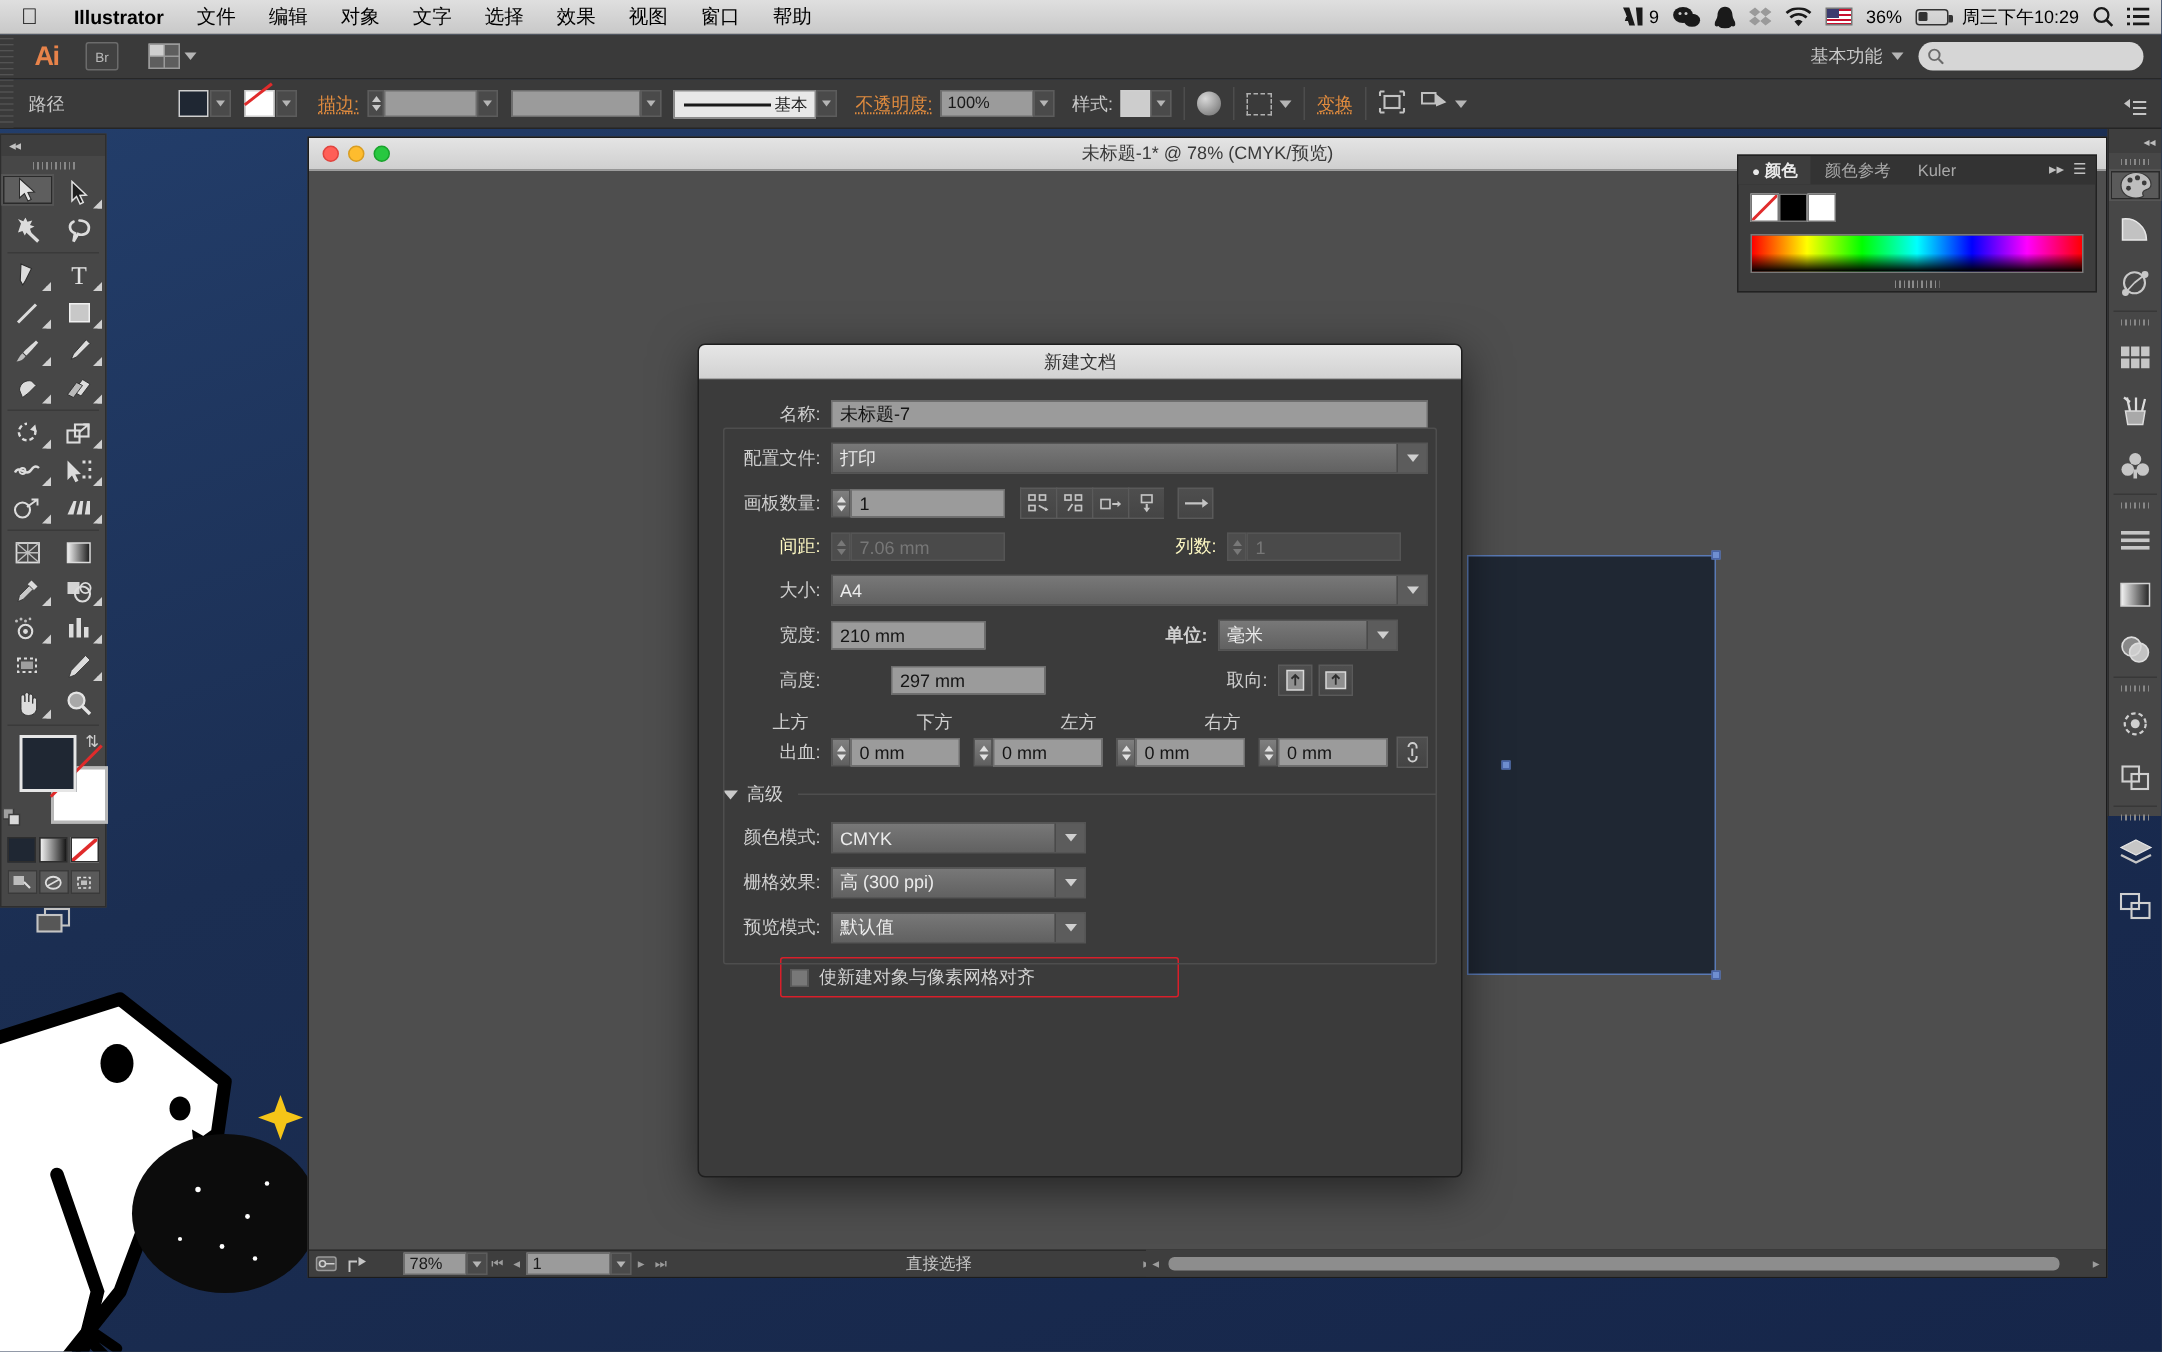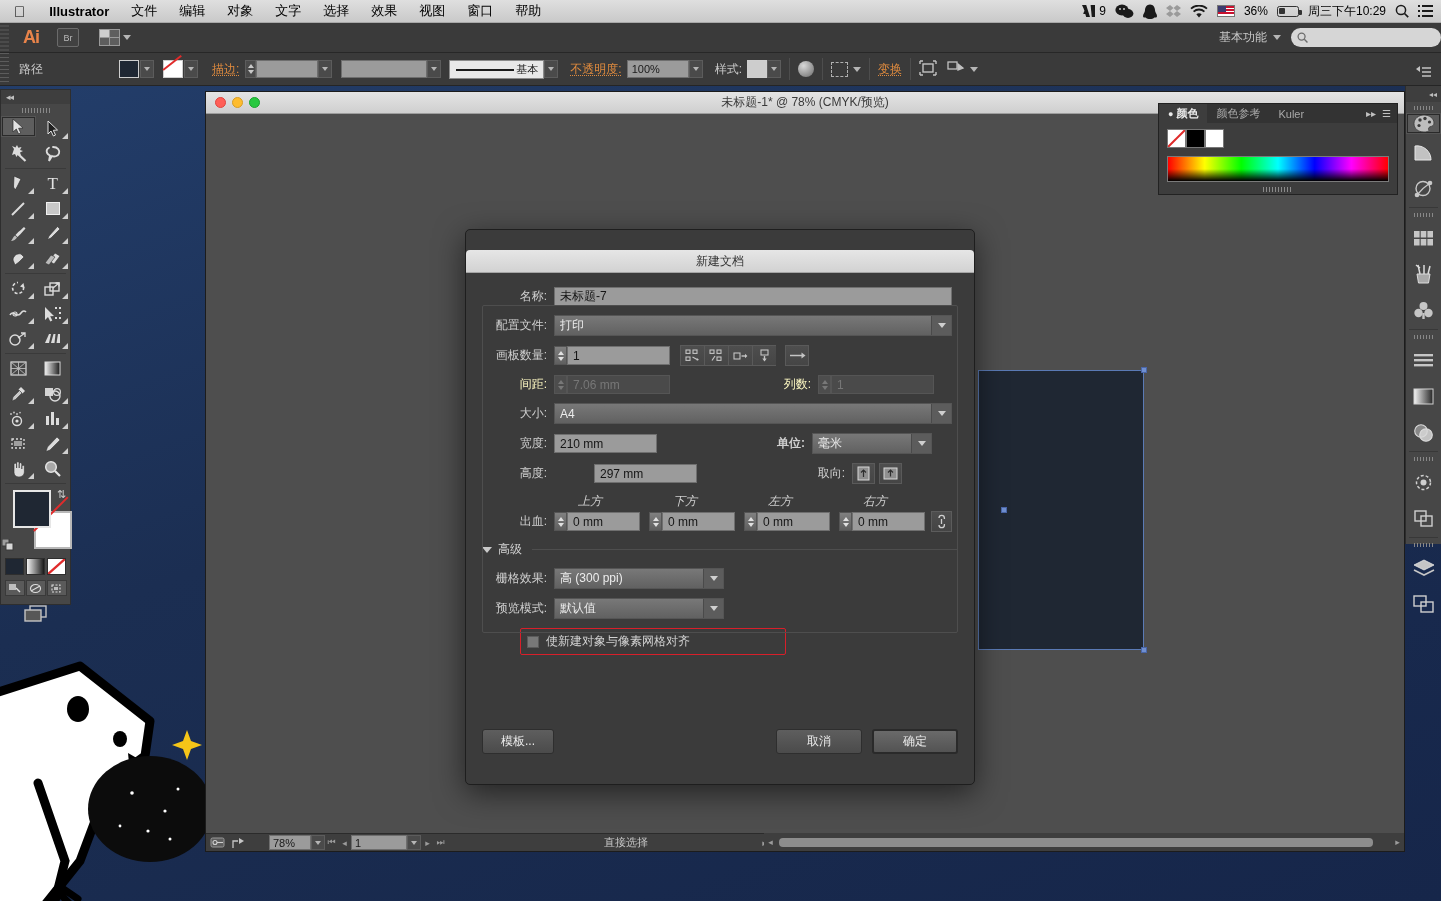--- a/index.html
+++ b/index.html
@@ -56,21 +56,21 @@
     background-repeat:repeat-y;}
   .ai-logo{color:#e8834a;font-weight:bold;font-size:18px;margin:0 18px 0 14px;letter-spacing:-1px;}
   .br-btn{width:22px;height:19px;border:1px solid #6b6b6b;border-radius:2px;color:#b9b9b9;
     font-size:9px;display:flex;align-items:center;justify-content:center;background:#414141;}
   .arr-btn{margin-left:20px;display:flex;align-items:center;gap:3px;}
   .layout-ico{width:21px;height:17px;border:1px solid #9a9a9a;display:grid;
     grid-template-columns:1fr 1fr;grid-template-rows:1fr 1fr;gap:1px;background:#9a9a9a;}
   .layout-ico > i{background:#5e5e5e;display:block;}
   .layout-ico > i:first-child{background:#cfcfcf;}
   .caret{width:0;height:0;border-left:4px solid transparent;border-right:4px solid transparent;border-top:5px solid #b5b5b5;}
-  .top-right{margin-left:auto;display:flex;align-items:center;gap:10px;}
+  .top-right{margin-left:auto;display:flex;align-items:center;gap:10px;padding-right:12px;}
   .workspace-sel{color:#c9c9c9;font-size:12px;display:flex;align-items:center;gap:6px;}
   .search-box{width:150px;height:19px;background:#d6d6d6;border-radius:10px;display:flex;align-items:center;padding:0 6px;}
   .search-box svg{opacity:.65;}
 
   
   .ctrlbar{
     position:absolute;left:0;top:53px;width:1441px;height:33px;
     background:#3a3a3a;border-bottom:1px solid #252525;
     display:flex;align-items:center;color:#cfcfcf;font-size:12px;
   }
@@ -185,21 +185,21 @@
   .overlay{position:absolute;left:0;top:0;width:1441px;height:901px;}
   .dialog{
     position:absolute;left:465px;top:229px;width:510px;height:556px;
     background:#3b3b3b;border:1px solid #1e1e1e;border-radius:5px;
     box-shadow:0 8px 30px rgba(0,0,0,.55);
     color:#d2d2d2;font-size:12px;
   }
   .dlg-title{
     height:23px;background:linear-gradient(180deg,#e6e6e6,#d2d2d2);
     border-bottom:1px solid #a5a5a5;border-radius:4px 4px 0 0;
-    display:flex;align-items:center;justify-content:center;color:#333;font-size:12px;margin-top:20px;
+    display:flex;align-items:center;justify-content:center;color:#333;font-size:12px;
   }
   .dlg-body{padding:14px 16px 0 16px;position:relative;}
   .row{display:flex;align-items:center;margin-bottom:9px;}
   .rlabel{width:72px;text-align:right;padding-right:7px;color:#cfcfcf;font-size:12px;flex:none;}
   .rlabel.dim{color:#fef9c3;}
   .inp{
     height:19px;background:#9b9b9b;border:1px solid #6f6f6f;color:#151515;
     display:flex;align-items:center;padding:0 5px;font-size:12px;
   }
   .inp.dim{background:#4a4a4a;border-color:#555;color:#777;}
@@ -218,21 +218,21 @@
   .stepper.dim i.up{border-bottom-color:#787878;}
   .stepper.dim i.dn{border-top-color:#787878;}
   .fieldset{
     position:absolute;left:16px;right:16px;top:32px;bottom:22px;
     border:1px solid #4e4e4e;border-radius:2px;pointer-events:none;
   }
   .abtns{display:flex;margin-left:10px;}
   .abtn{width:24px;height:21px;background:linear-gradient(180deg,#4e4e4e,#454545);border:1px solid #5a5a5a;border-right:none;display:flex;align-items:center;justify-content:center;}
   .abtn:last-child{border-right:1px solid #5a5a5a;}
   .abtn.solo{border-right:1px solid #5a5a5a;margin-left:9px;}
-  .bleedhdr{display:flex;margin-left:96px;margin-bottom:1px;font-style:italic;}
+  .bleedhdr{display:flex;margin-left:33px;margin-bottom:1px;}
   .bleedhdr span{width:96px;font-size:12px;color:#cfcfcf;}
   .chainbtn{width:21px;height:21px;background:linear-gradient(180deg,#4e4e4e,#444);border:1px solid #5c5c5c;display:flex;align-items:center;justify-content:center;margin-left:6px;}
   .adv{display:flex;align-items:center;margin:8px 0 10px 0;}
   .adv .tri{width:0;height:0;border-left:5px solid transparent;border-right:5px solid transparent;border-top:6px solid #c9c9c9;margin-right:6px;}
   .adv .line{flex:1;height:1px;background:#4e4e4e;margin-left:10px;}
   .hl-box{border:1.6px solid #d81f2a;border-radius:2px;padding:4px 6px;display:flex;align-items:center;margin-left:38px;width:266px;}
   .cbx{width:12px;height:12px;background:#787878;border:1px solid #5a5a5a;margin-right:7px;flex:none;}
   .dlg-foot{position:absolute;left:16px;right:16px;bottom:30px;display:flex;align-items:center;}
   .btn{height:25px;min-width:72px;padding:0 14px;border-radius:3px;
     background:linear-gradient(180deg,#5e5e5e,#4b4b4b);border:1px solid #2e2e2e;
@@ -1109,20 +1109,29 @@
             </svg>
         </span>
       </div>
 
       <div class="adv">
         <span class="tri"></span>
         <span>高级</span>
         <span class="line"></span>
       </div>
 
+      <div class="row">
+        <span class="rlabel">颜色模式:</span>
+        <span class="sel" style="width:170px;">
+          <span>CMYK</span>
+          <span class="dd">
+              <i></i>
+            </span>
+        </span>
+      </div>
 
       <div class="row">
         <span class="rlabel">栅格效果:</span>
         <span class="sel" style="width:170px;">
           <span>高 (300 ppi)</span>
           <span class="dd">
               <i></i>
             </span>
         </span>
       </div>
@@ -1136,21 +1145,15 @@
             </span>
         </span>
       </div>
 
       <div class="hl-box">
         <span class="cbx"></span>
         <span>使新建对象与像素网格对齐</span>
       </div>
     </div>
 
-    <div class="dlg-foot">
-      <button class="btn">模板...</button>
-      <span class="spacer"></span>
-      <button class="btn" style="min-width:86px;margin-right:10px;">取消</button>
-      <button class="btn primary" style="min-width:86px;">确定</button>
-    </div>
   </div>
 
 </div>
 
 </body></html>

